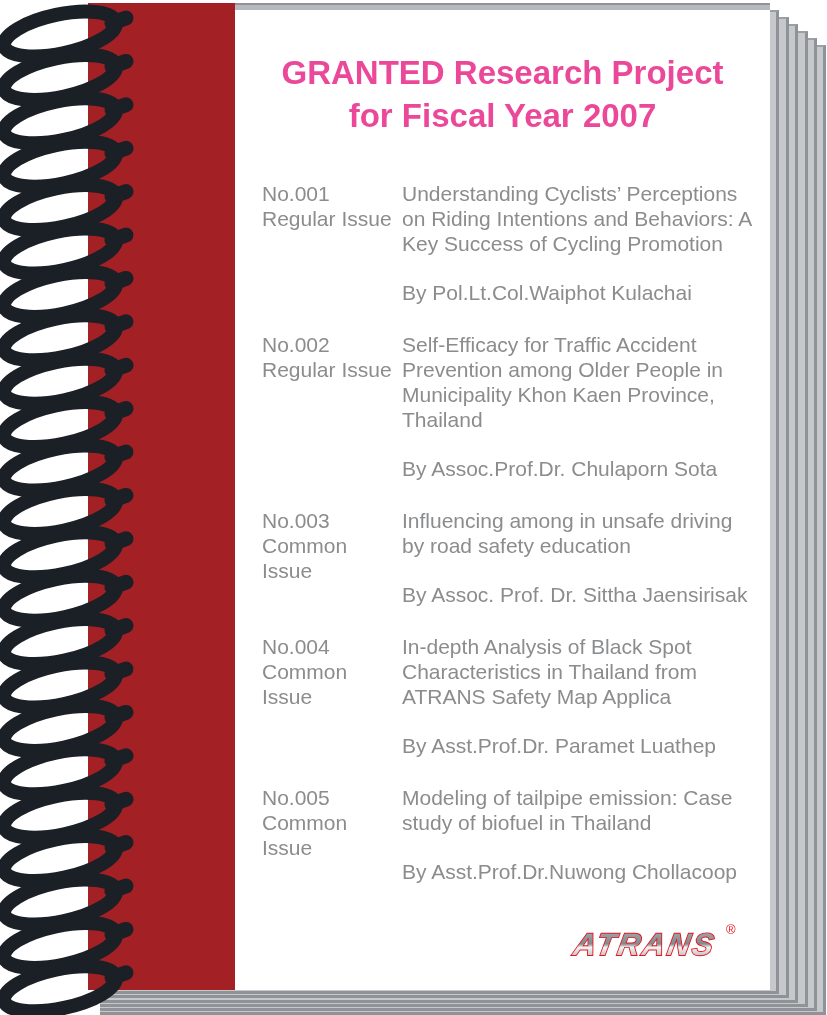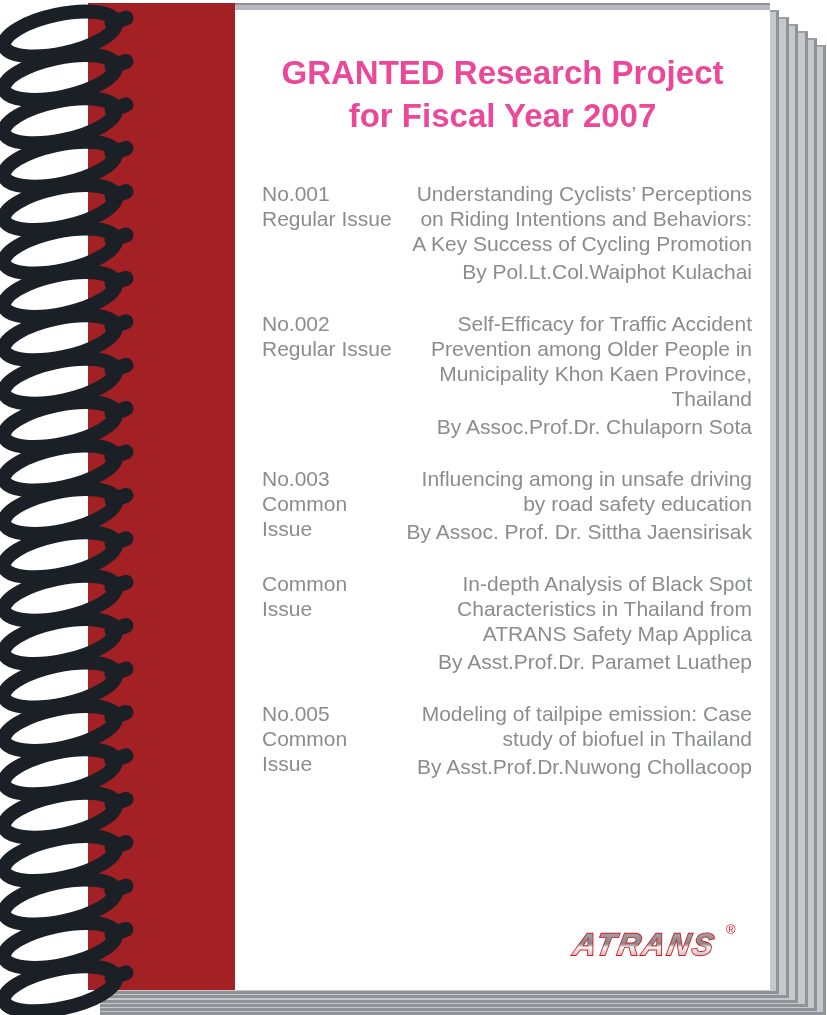--- a/index.html
+++ b/index.html
@@ -71,22 +71,22 @@
   .entry-list {
     position: absolute;
     left: 174px; top: 178px;
     width: 495px;
     color: #8B8C8E;
     font-size: 21px;
     line-height: 25px;
   }
   .entry { display: flex; margin-bottom: 27px; }
   .entry-label { width: 140px; flex: none; }
-  .entry-body { width: 350px; text-align: right; }
-  .entry-author { margin-top: 3px; white-space: nowrap; }
+  .entry-body { width: 350px; }
+  .entry-author { margin-top: 24px; white-space: nowrap; }
 
   .logo {
     position: absolute;
     right: 26px; bottom: 24px;
     width: 180px; height: 44px;
   }
 </style>
 </head>
 <body>
 
@@ -140,20 +140,21 @@
           <div>Common Issue</div>
         </div>
         <div class="entry-body">
           <div class="entry-title">Influencing among in unsafe driving by road safety education</div>
           <div class="entry-author">By Assoc. Prof. Dr. Sittha Jaensirisak</div>
         </div>
       </div>
 
       <div class="entry">
         <div class="entry-label">
+          <div>No.004</div>
           <div>Common Issue</div>
         </div>
         <div class="entry-body">
           <div class="entry-title">In-depth Analysis of Black Spot Characteristics in Thailand from ATRANS Safety Map Applica</div>
           <div class="entry-author">By Asst.Prof.Dr. Paramet Luathep</div>
         </div>
       </div>
 
       <div class="entry">
         <div class="entry-label">

